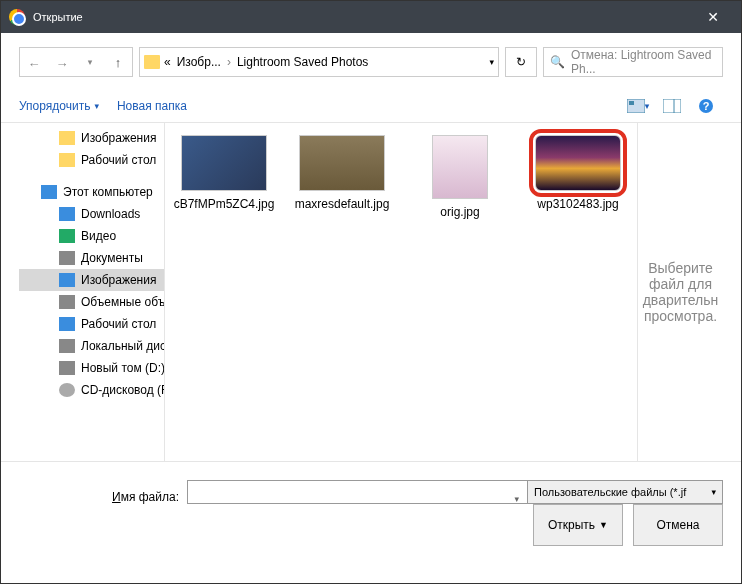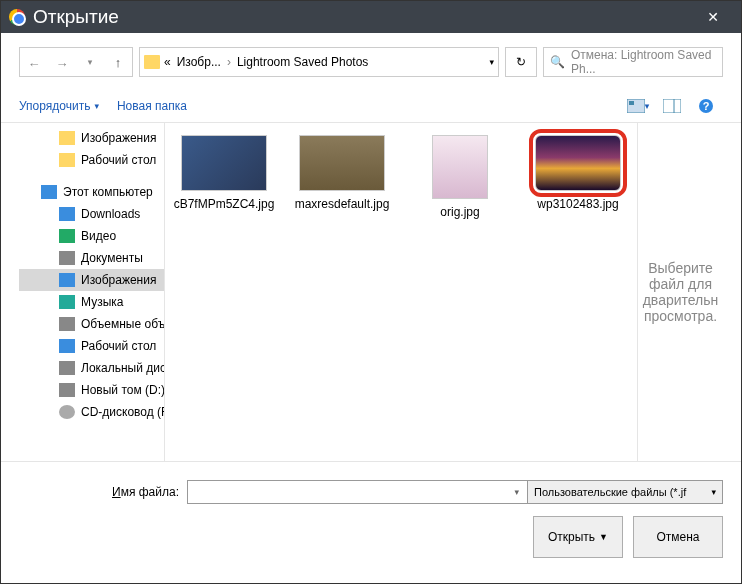--- a/index.html
+++ b/index.html
@@ -1,21 +1,21 @@
 <!DOCTYPE html>
 <html><head>
 <meta charset="utf-8">
 <style>
 *{box-sizing:border-box;margin:0;padding:0}
 body{font-family:"Segoe UI",Tahoma,sans-serif;font-size:12px;background:#fff;width:742px;height:584px;position:relative}
 .outer{border:1px solid #333;width:742px;height:584px;position:relative;background:#fff}
 .titlebar{height:32px;background:#3c424a;color:#fff;display:flex;align-items:center;padding:0 8px}
 .titlebar .chrome-icon{width:16px;height:16px;border-radius:50%;background:conic-gradient(#ea4335 0 33%,#34a853 33% 66%,#fbbc05 66% 100%);margin-right:8px;position:relative}
 .titlebar .chrome-icon:after{content:"";position:absolute;top:3px;left:3px;width:10px;height:10px;border-radius:50%;background:#4285f4;border:2px solid #fff}
-.titlebar .title{flex:1;font-size:19px}
+.titlebar .title{flex:1;font-size:11px}
 .titlebar .close{width:40px;text-align:center;font-size:14px;cursor:pointer}
 .inner{padding:14px 18px 0 18px}
 .navbar{display:flex;gap:6px;align-items:stretch;height:30px;margin-bottom:12px}
 .navbtns{display:flex;border:1px solid #ccc;background:#fff}
 .navbtn{width:28px;display:flex;align-items:center;justify-content:center;color:#888;font-size:13px}
 .navbtn.enabled{color:#333}
 .breadcrumb{flex:1;display:flex;align-items:center;border:1px solid #ccc;background:#fff;padding:0 4px;gap:4px;overflow:hidden}
 .breadcrumb .fld{width:16px;height:14px;background:#ffd766;border-radius:1px}
 .breadcrumb .sep{color:#888}
 .breadcrumb .crumb{padding:0 2px;white-space:nowrap}
@@ -47,21 +47,21 @@
 .file{width:110px;text-align:center;cursor:pointer}
 .file .thumb{width:86px;height:56px;margin:0 auto 6px;border:1px solid #ccc;background:#888}
 .file .thumb.t1{background:linear-gradient(135deg,#3a5a8a,#2a3a5a)}
 .file .thumb.t2{background:linear-gradient(#8a7a5a,#6a5a3a)}
 .file .thumb.t3{width:56px;height:64px;background:linear-gradient(#f5e8f0,#d8b8d0)}
 .file .thumb.t4{background:linear-gradient(#2a1a4a 0%,#8a3a6a 40%,#e8a838 60%,#1a0a2a 100%)}
 .file.hl .thumb{outline:4px solid #e03020;outline-offset:2px;border-radius:6px}
 .file .fname{font-size:12px;line-height:1.3;word-break:break-all}
 .preview{width:86px;border-left:1px solid #e5e5e5;display:flex;align-items:center;justify-content:center;color:#888;font-size:14px;text-align:center;padding:4px}
 .footer{border-top:1px solid #e5e5e5;margin:0 -18px;padding:18px}
-.row{display:flex;align-items:center;gap:8px;margin-bottom:12px}
+.row{display:flex;align-items:flex-end;gap:8px;}
 .row .lbl{width:160px;text-align:right}
 .row .lbl u{text-decoration:underline}
 .fname-input{flex:1;height:24px;border:1px solid #999;padding:0 4px}
 .ftype{width:196px;height:24px;border:1px solid #999;background:#efefef;display:flex;align-items:center;padding:0 6px;justify-content:space-between;font-size:11px}
 .btns{display:flex;justify-content:flex-end;gap:10px}
 .btn{width:90px;height:42px;border:1px solid #adadad;background:#efefef;display:flex;align-items:center;justify-content:center;cursor:pointer}
 .btn .d{margin-left:4px;font-size:9px}
 .caret{font-size:9px}
 svg.view-ico{width:18px;height:14px}
 </style>
@@ -154,24 +154,20 @@
           </div>
         <div class="tree-item l2">
             <span class="ico doc"></span>
             <span>Документы</span>
           </div>
         <div class="tree-item l2 sel">
             <span class="ico img"></span>
             <span>Изображения</span>
           </div>
         <div class="tree-item l2">
-            <span class="ico mus"></span>
-            <span>Музыка</span>
-          </div>
-        <div class="tree-item l2">
             <span class="ico vol"></span>
             <span>Объемные объ</span>
           </div>
         <div class="tree-item l2">
             <span class="ico desk"></span>
             <span>Рабочий стол</span>
           </div>
         <div class="tree-item l2">
             <span class="ico vol"></span>
             <span>Локальный дис</span>

